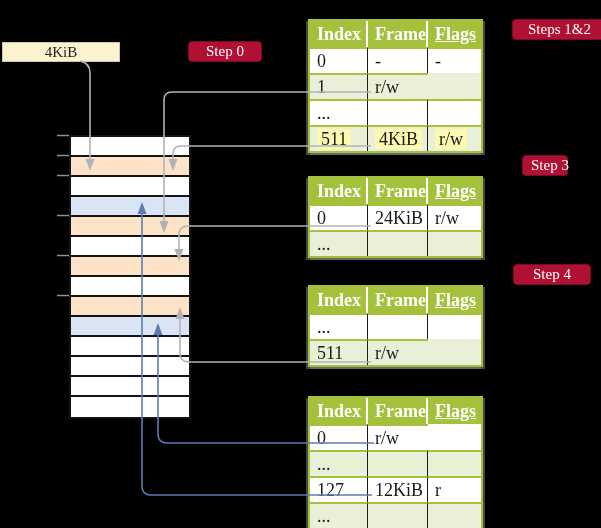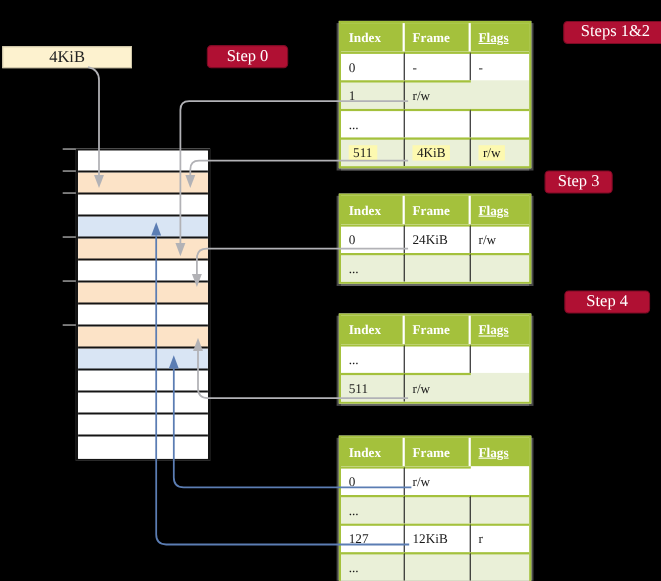--- a/index.html
+++ b/index.html
@@ -24,39 +24,39 @@
   
   .ptable{
     position:absolute;left:308px;width:175px;border:2px solid var(--green);
     box-sizing:border-box;background:#fff;
     box-shadow:-2px 2px 0 rgba(140,140,140,.5), 2px 2px 0 rgba(140,140,140,.5);
   }
   #t1{top:19px} #t2{top:176px} #t3{top:285px} #t4{top:396px}
   .prow{display:grid;grid-template-columns:58px 60px 53px;height:26px;}
   .prow.head{background:var(--green);}
   .pcell{
-    box-sizing:border-box;padding-left:7px;font-size:12px;line-height:24px;
+    box-sizing:border-box;padding-left:7px;font-size:18px;line-height:24px;
     color:#1a1a1a;overflow:hidden;white-space:nowrap;
   }
   .prow.head .pcell{color:#fff;font-weight:bold;border-right:2px solid #fff;line-height:26px;}
   .prow.head .pcell:last-child{border-right:none;text-decoration:underline;}
   .prow.body .pcell{border-top:2px solid var(--green);border-right:1px solid #1a1a1a;}
   .prow.body .pcell:last-child{border-right:none;}
   .prow.body.shade-green{background:var(--rowgreen)}
   .prow.body.shade-white{background:#fff}
   .hl{background:var(--yellow);padding:0 4px;}
   
   .steplabel{
     position:absolute;background:var(--red);border:1px solid #7d0a24;border-radius:4px;
     color:#fff;font-size:15px;line-height:19px;text-align:center;padding:0 8px;
     box-sizing:border-box;height:21px;white-space:nowrap;
   }
   #step0{left:188px;top:41px;width:74px}
   #steps12{left:512px;top:19px;width:95px}
-  #step3{left:495px;top:155px;width:62px}
+  #step3{left:522px;top:155px;width:46px}
   #step4{left:513px;top:264px;width:78px}
   
   .sizelabel{
     position:absolute;left:2px;top:42px;width:118px;height:20px;background:#fdf2cf;
     border:1px solid #cfc6a8;box-sizing:border-box;color:#222;font-size:15px;
     line-height:18px;text-align:center;
   }
   svg.overlay{position:absolute;left:0;top:0;pointer-events:none;}
 </style>
 </head>

